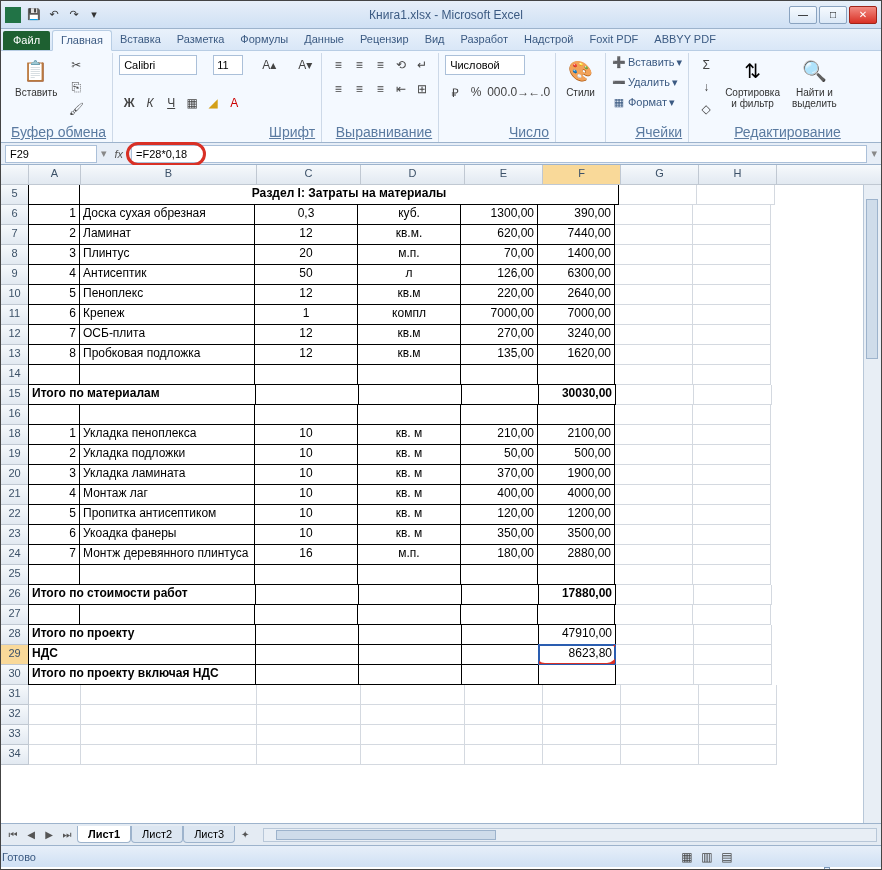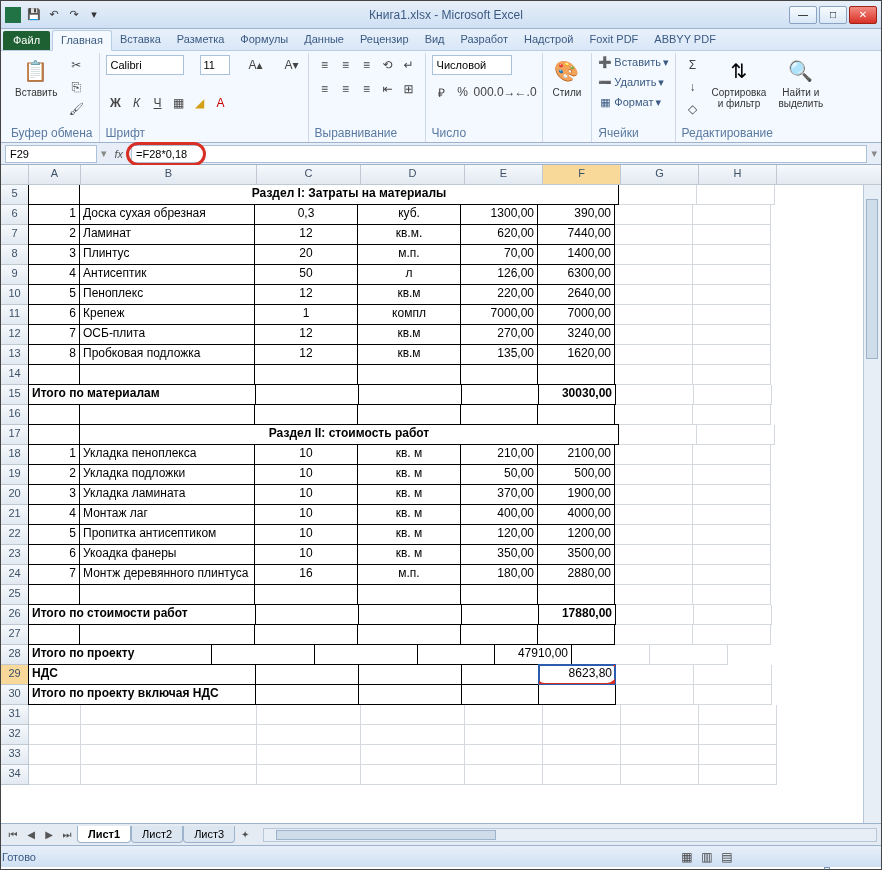--- a/index.html
+++ b/index.html
@@ -12,21 +12,21 @@
 .winctrl { display: flex; gap: 2px; }
 .winbtn { width: 28px; height: 18px; border: 1px solid #8aa3c0; background: linear-gradient(#f6fafe,#dbe8f6); display: flex; align-items: center; justify-content: center; font-size: 10px; border-radius: 2px; }
 .winbtn.close { background: linear-gradient(#f28b82,#d93025); color: #fff; border-color: #a02318; }
 .ribbon-tabs { height: 22px; background: linear-gradient(#e9f1fb,#d9e7f7); display: flex; align-items: flex-end; padding-left: 2px; border-bottom: 1px solid #b8cde4; }
 .file-tab { background: #1e6031; color: #fff; padding: 3px 10px 4px; font-size: 11px; border-radius: 2px 2px 0 0; margin-right: 2px; }
 .rtab { padding: 3px 8px 4px; font-size: 11px; color: #3b5a82; cursor: default; }
 .rtab.active { background: #f4f9ff; border: 1px solid #b8cde4; border-bottom: 1px solid #f4f9ff; border-radius: 3px 3px 0 0; margin-bottom: -1px; }
 .ribbon { height: 92px; background: #f4f9ff; border-bottom: 1px solid #9db3cc; display: flex; padding: 2px 4px 0; }
 .rgroup { border-right: 1px solid #cdd9e8; padding: 2px 6px 0; display: flex; flex-direction: column; }
 .rgroup-body { flex: 1; display: flex; align-items: flex-start; gap: 4px; }
-.rgroup-label { text-align: left; font-size: 12px; color: #5a7aa0; padding: 2px 0; white-space: nowrap; }
+.rgroup-label { text-align: right; font-size: 14px; color: #5a7aa0; padding: 2px 0; white-space: nowrap; text-decoration: underline; }
 .bigbtn { display: flex; flex-direction: column; align-items: center; gap: 2px; padding: 2px 4px; }
 .bigbtn .ic { width: 28px; height: 28px; display: flex; align-items: center; justify-content: center; font-size: 20px; }
 .bigbtn .lbl { font-size: 10px; color: #333; text-align: center; line-height: 1.1; }
 .smallcol { display: flex; flex-direction: column; gap: 2px; }
 .smallbtn { width: 22px; height: 20px; display: flex; align-items: center; justify-content: center; font-size: 12px; color: #444; }
 .fontrow { display: flex; gap: 16px; align-items: center; margin-bottom: 14px; }
 .fontname { width: 78px; height: 20px; border: 1px solid #abc0d9; background: #fff; font-size: 11px; padding: 0 4px; display: flex; align-items: center; }
 .fontsize { width: 30px; height: 20px; border: 1px solid #abc0d9; background: #fff; font-size: 11px; padding: 0 3px; display: flex; align-items: center; }
 .btnrow { display: flex; gap: 1px; }
 .tb { width: 20px; height: 20px; display: flex; align-items: center; justify-content: center; font-size: 12px; color: #444; }
@@ -357,27 +357,20 @@
         <div class="cell cA tblcell"></div>
         <div class="cell cB tblcell"></div>
         <div class="cell cC tblcell"></div>
         <div class="cell cD tblcell"></div>
         <div class="cell cE tblcell"></div>
         <div class="cell cF tblcell"></div>
         <div class="cell cG"></div>
         <div class="cell cH"></div>
       </div>
       <div class="grow">
-        <div class="rowhead">17</div>
-        <div class="cell cA tblcell"></div>
-        <div class="cell tblcell section-header" style="width: 540px;">Раздел II: стоимость работ</div>
-        <div class="cell cG"></div>
-        <div class="cell cH"></div>
-      </div>
-      <div class="grow">
         <div class="rowhead">18</div>
         <div class="cell cA tblcell num">1</div>
         <div class="cell cB tblcell">Укладка пеноплекса</div>
         <div class="cell cC tblcell ctr">10</div>
         <div class="cell cD tblcell ctr">кв. м</div>
         <div class="cell cE tblcell num">210,00</div>
         <div class="cell cF tblcell num">2100,00</div>
         <div class="cell cG"></div>
         <div class="cell cH"></div>
       </div>
@@ -474,21 +467,21 @@
         <div class="cell cB tblcell"></div>
         <div class="cell cC tblcell"></div>
         <div class="cell cD tblcell"></div>
         <div class="cell cE tblcell"></div>
         <div class="cell cF tblcell"></div>
         <div class="cell cG"></div>
         <div class="cell cH"></div>
       </div>
       <div class="grow">
         <div class="rowhead">28</div>
-        <div class="cell tblcell bold" style="width: 184px;">Итого по проекту</div>
+        <div class="cell tblcell bold" style="width: 228px;">Итого по проекту</div>
         <div class="cell cC tblcell"></div>
         <div class="cell cD tblcell"></div>
         <div class="cell cE tblcell"></div>
         <div class="cell cF tblcell num ">47910,00</div>
         <div class="cell cG"></div>
         <div class="cell cH"></div>
       </div>
       <div class="grow">
         <div class="rowhead sel">29</div>
         <div class="cell tblcell bold" style="width: 228px;">НДС</div>

